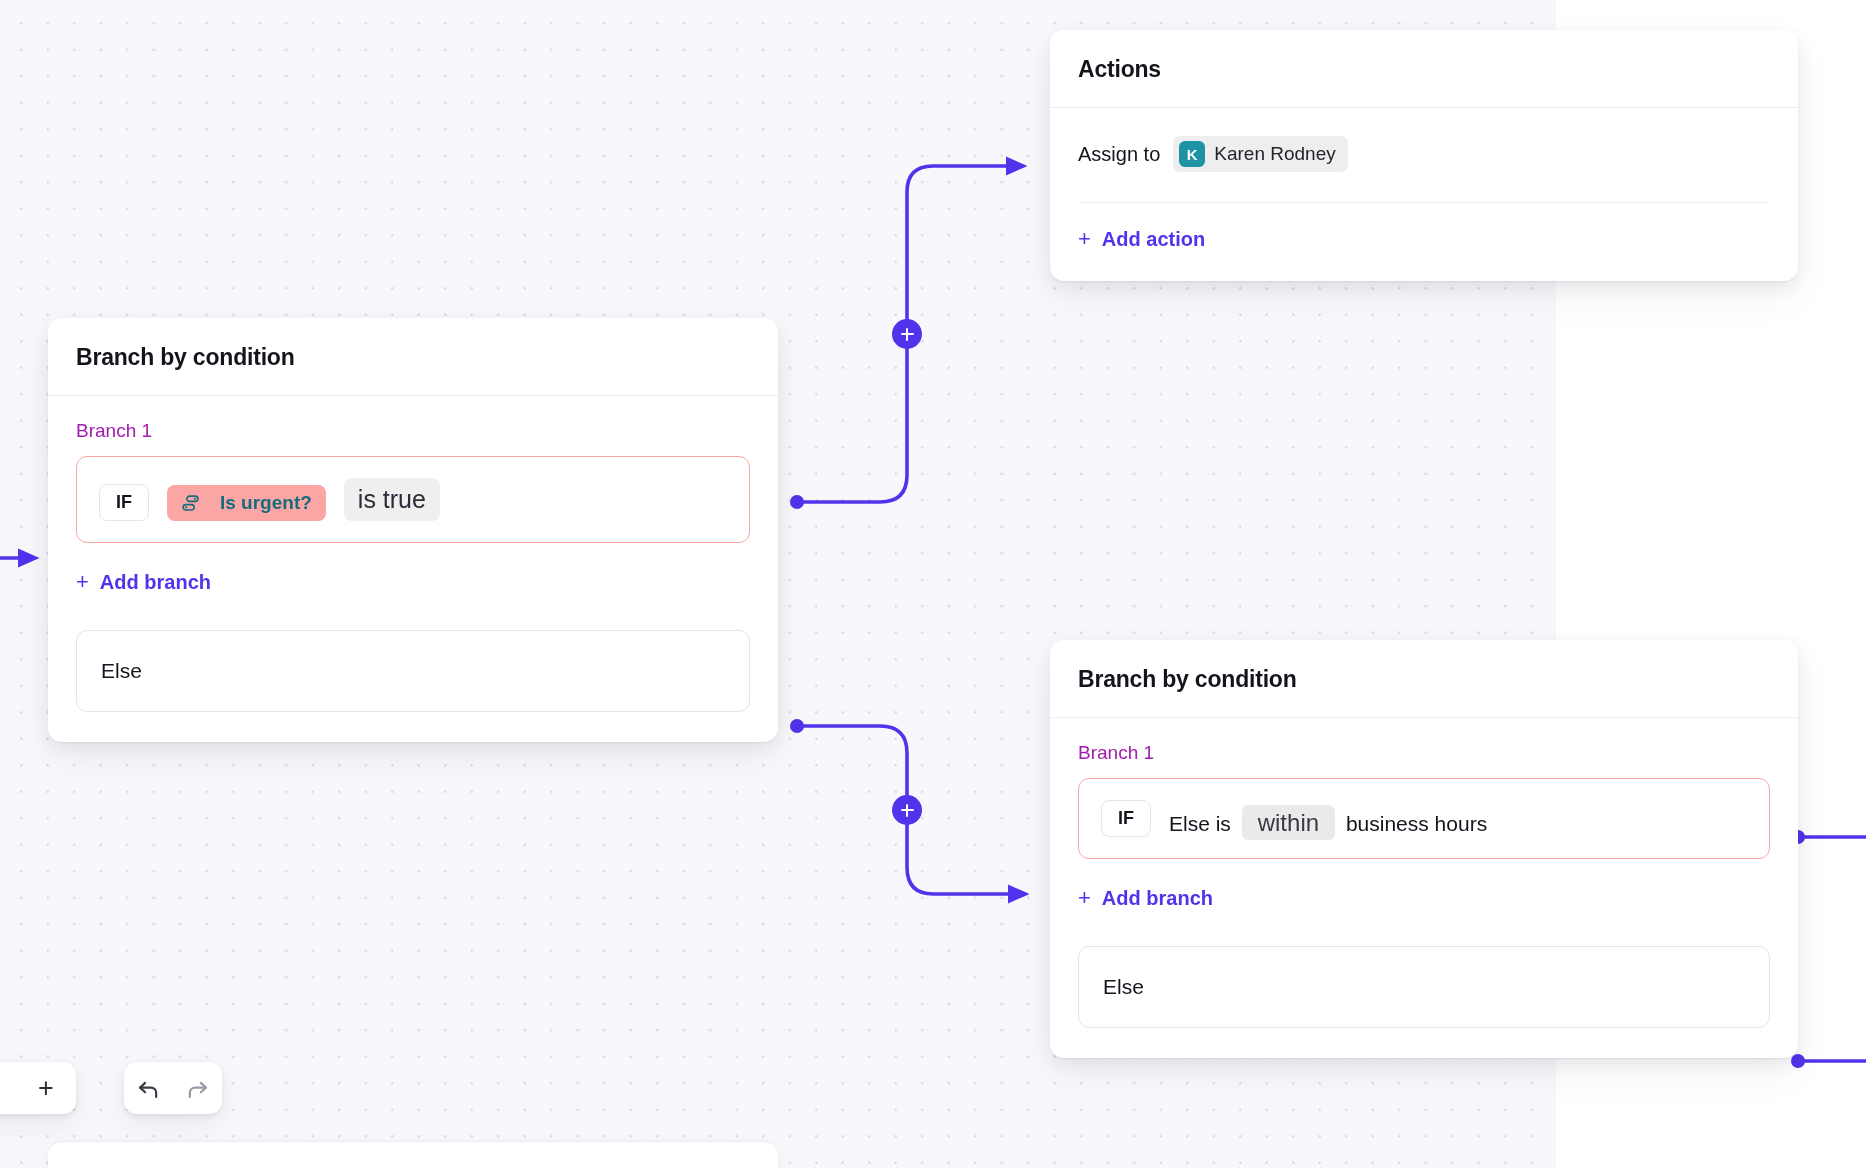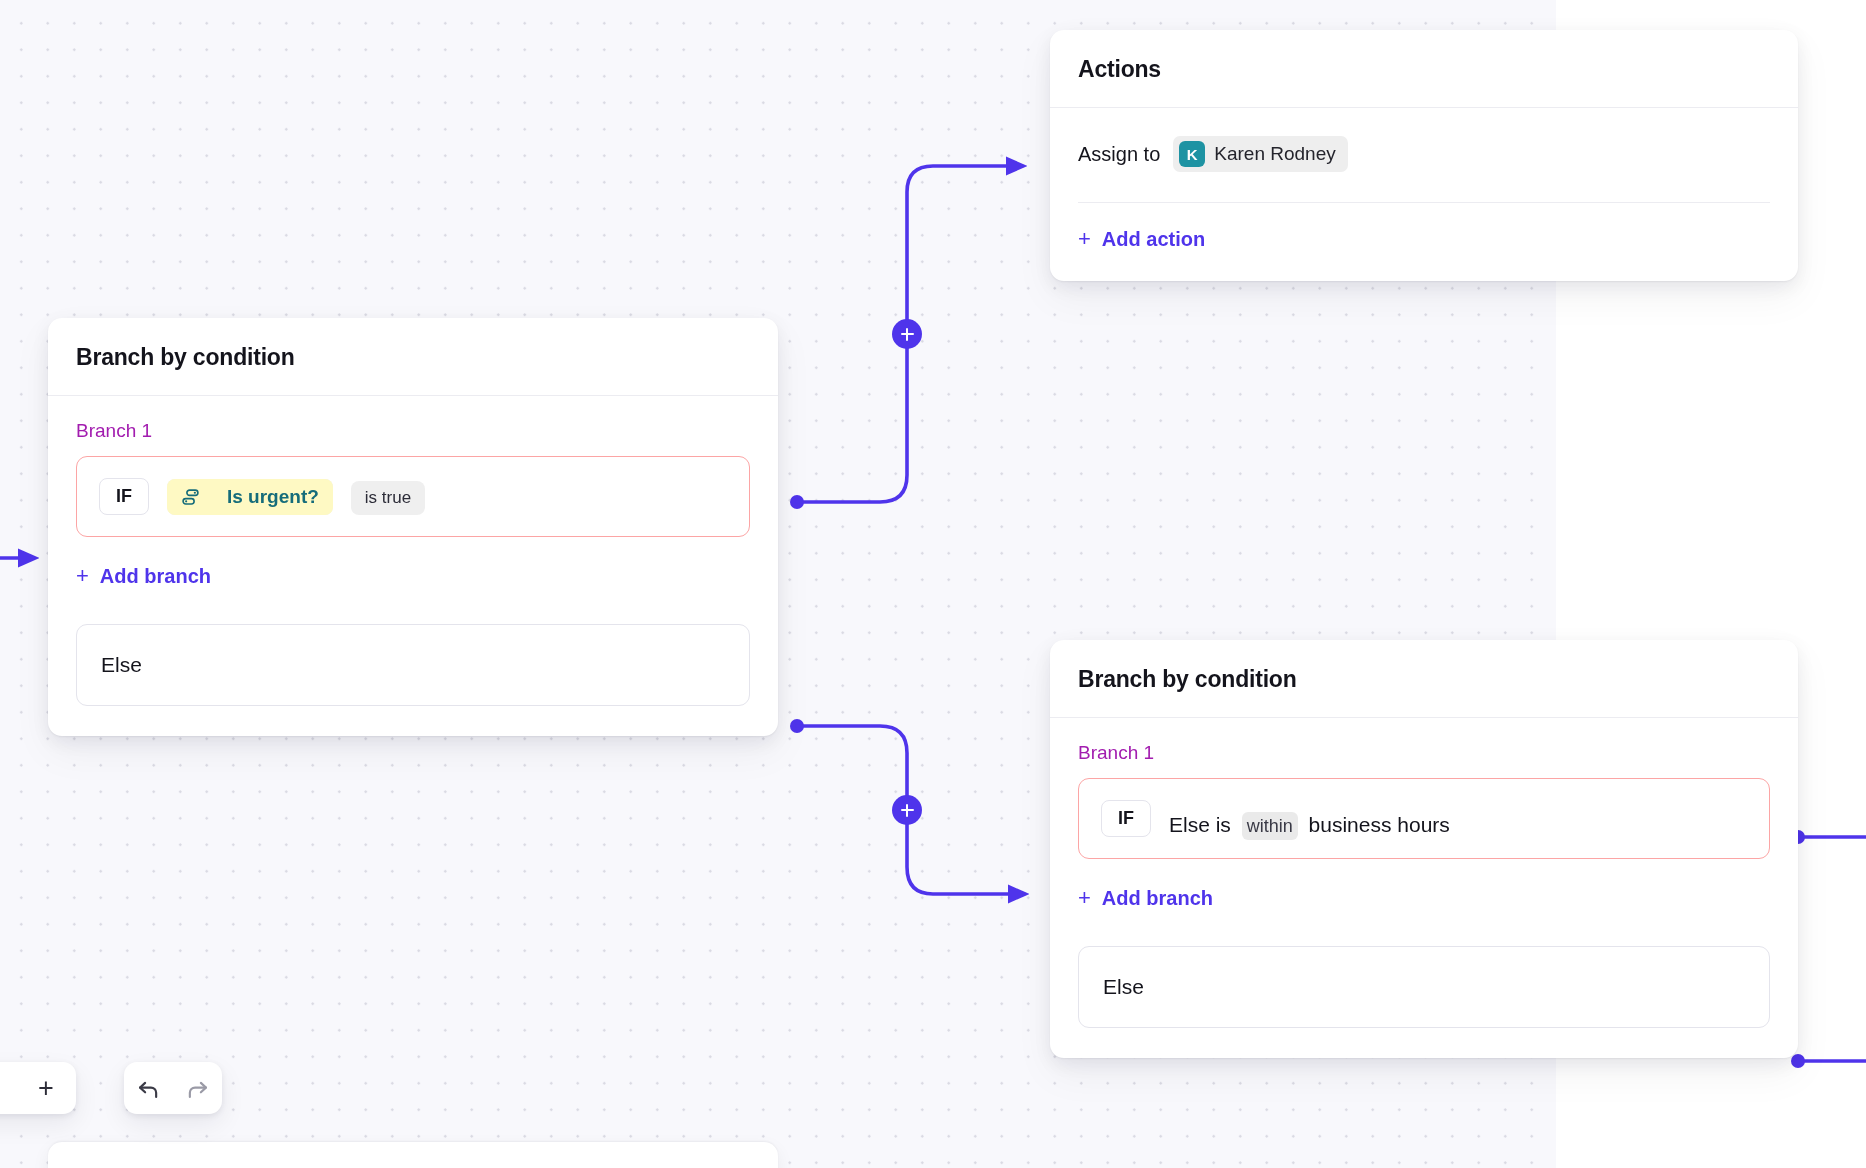--- a/index.html
+++ b/index.html
@@ -151,49 +151,49 @@
     display: inline-flex;
     align-items: center;
     background: #f0f0f0;
     border-radius: 8px;
     margin-left: 18px;
   }
 
   .token-var {
     display: inline-flex;
     align-items: center;
-    gap: 27px;
-    background: #fef9c3;
+    gap: 20px;
+    background: #fca5a5;
     border-radius: 8px;
     padding: 7px 14px;
     font-size: 19px;
     font-weight: bold;
     color: #156c7a;
   }
 
   .token-op {
     background: #efefef;
     border-radius: 8px;
     padding: 7px 14px;
-    font-size: 17px;
+    font-size: 25px;
     color: #2c2c38;
     margin-left: 18px;
   }
 
   .cond-text {
     font-size: 21px;
     color: #14141c;
     margin-left: 18px;
   }
 
   .cond-text .inline-op {
     background: #eaeaea;
     border-radius: 6px;
-    padding: 4px 5px;
-    font-size: 18px;
+    padding: 4px 16px;
+    font-size: 24px;
     color: #3a3a46;
     margin: 0 5px;
   }
 
   .add-branch {
     display: inline-flex;
     align-items: center;
     gap: 11px;
     color: #4f34eb;
     font-size: 20px;

